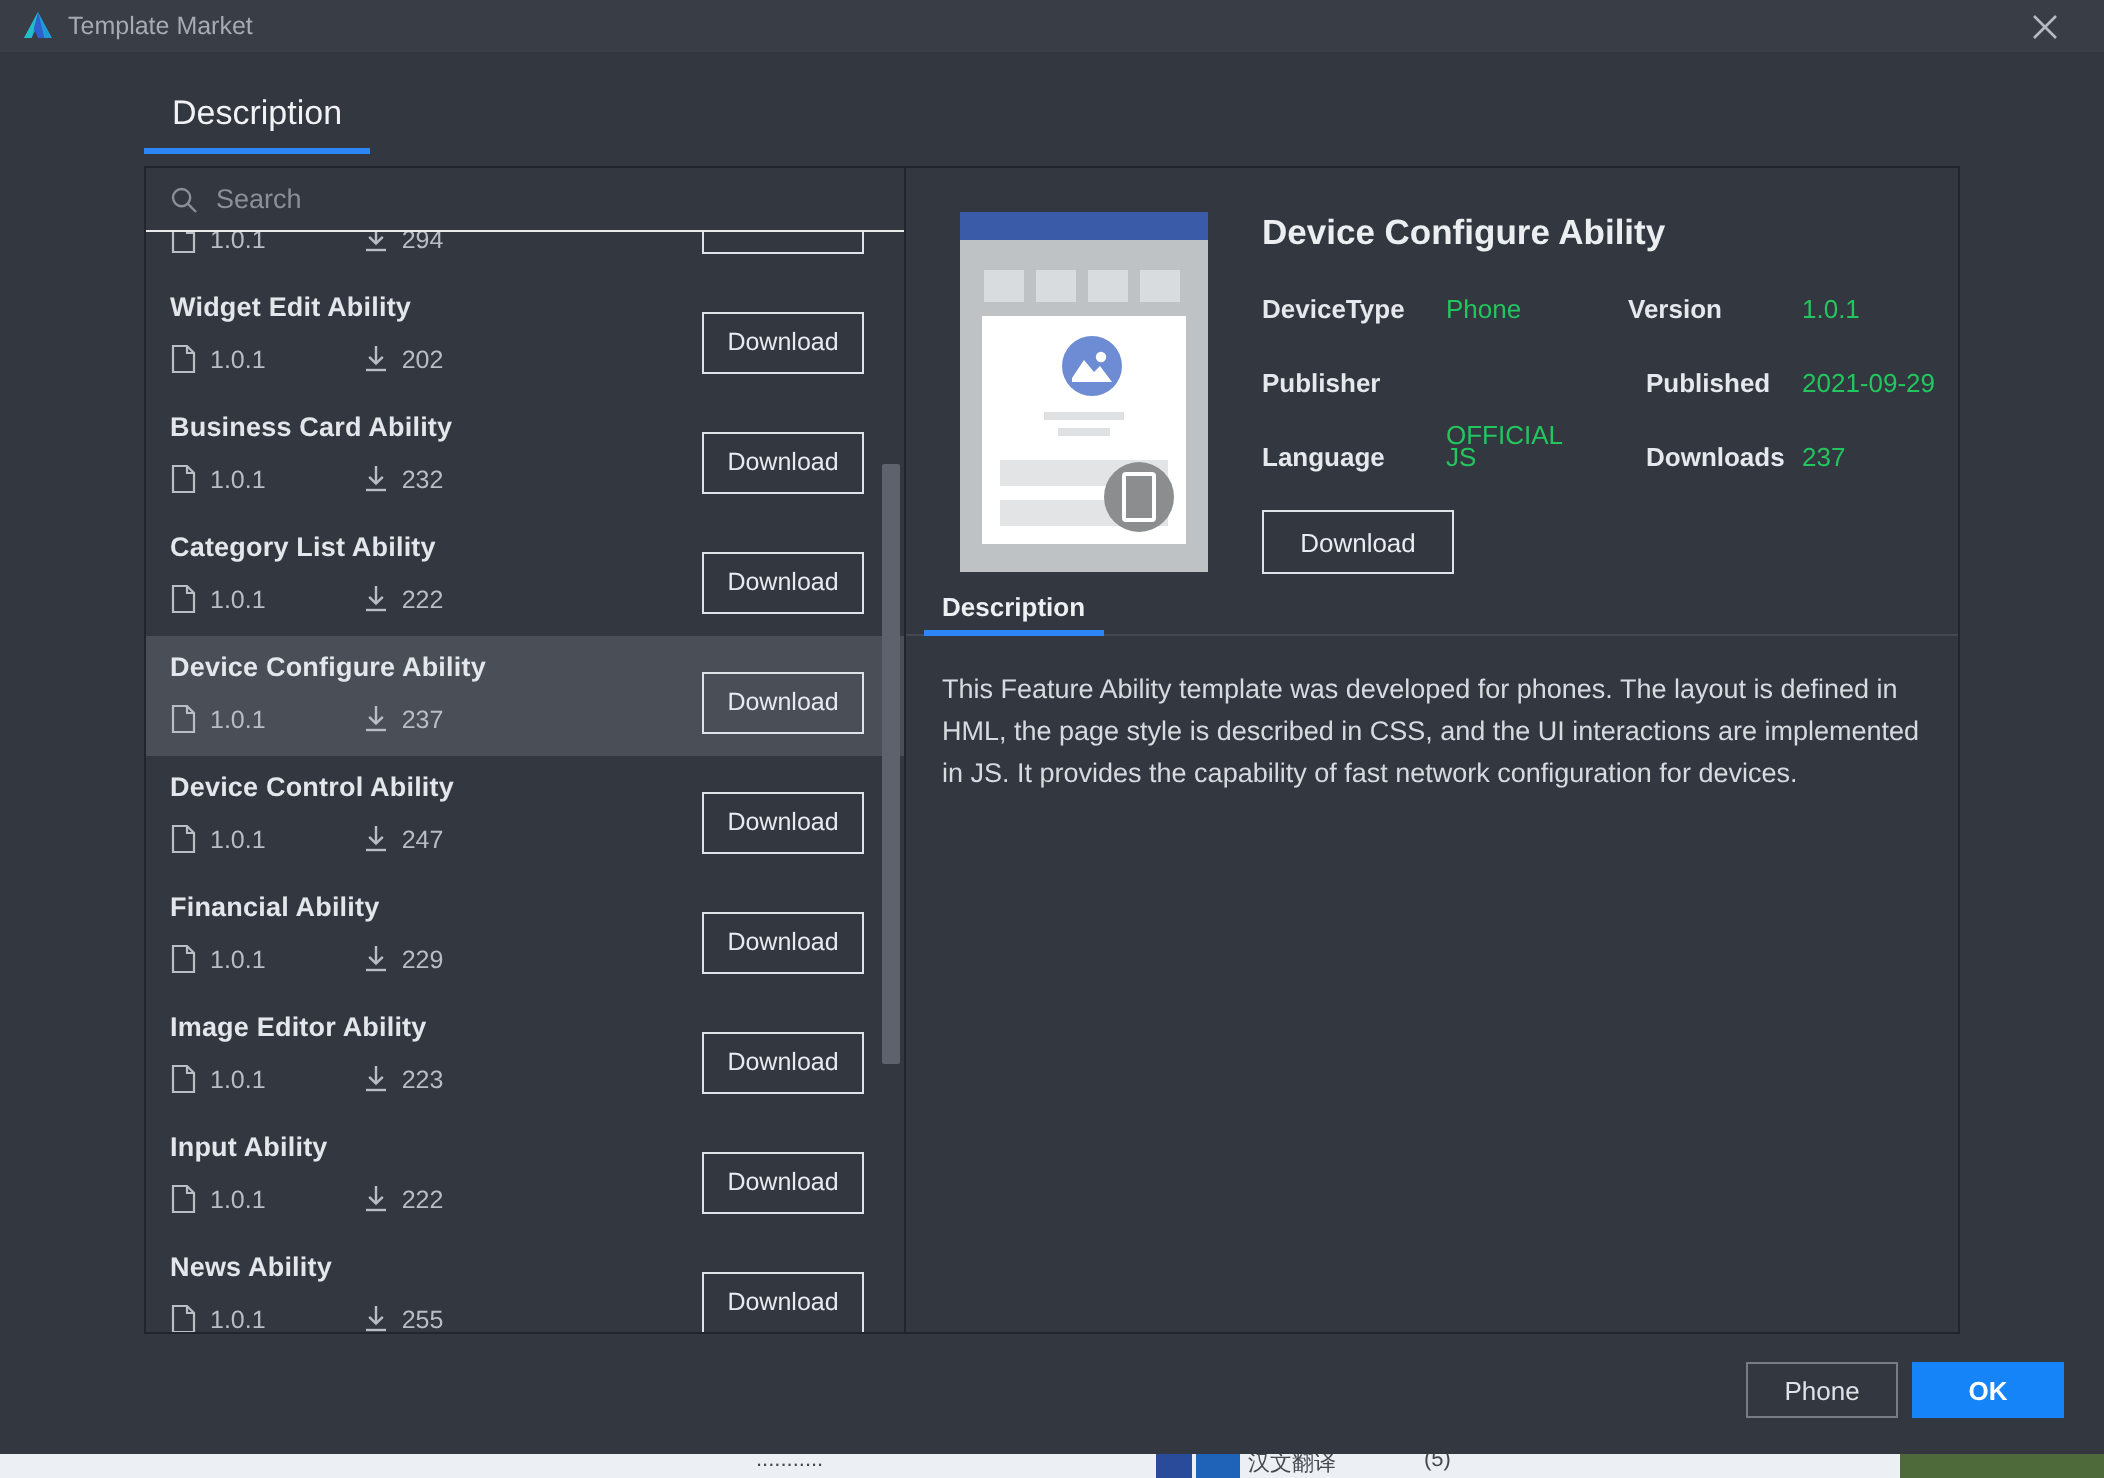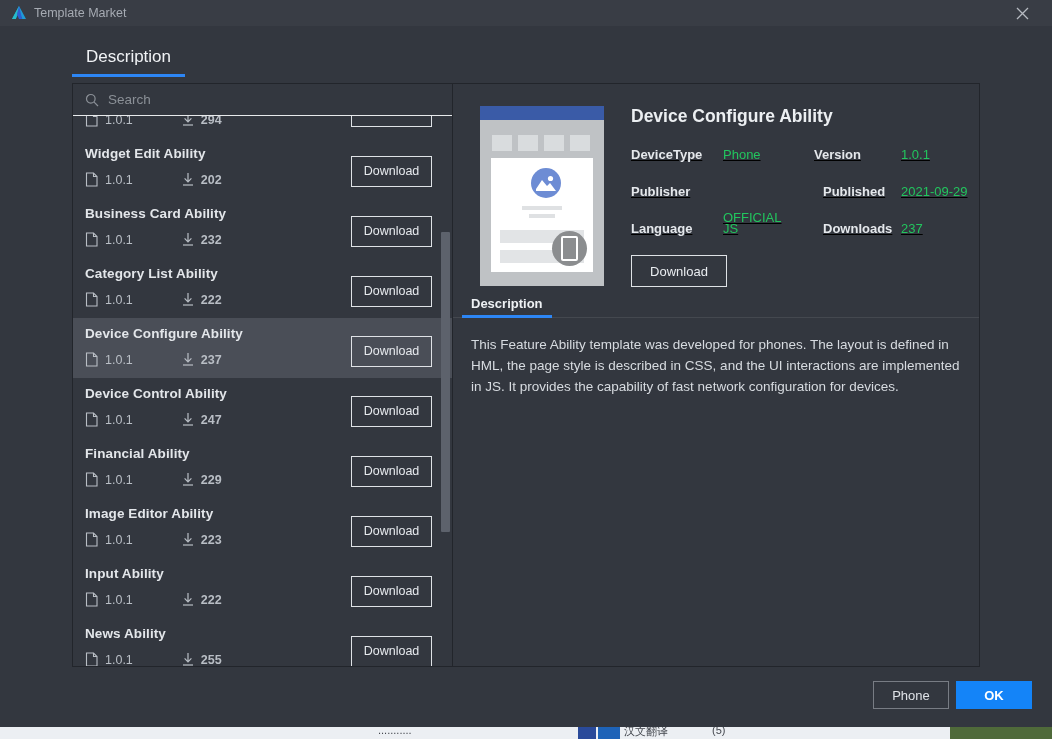--- a/index.html
+++ b/index.html
@@ -178,21 +178,21 @@
   }
   .tpl-meta {
     position: absolute;
     left: 12px; top: 34px;
     display: flex;
     align-items: center;
     font-size: 12.5px;
     color: #b9bec5;
   }
   .meta-ver { display: flex; align-items: center; }
-  .meta-dl { display: flex; align-items: center; margin-left: 48px; font-weight: bold; }
+  .meta-dl { display: flex; align-items: center; margin-left: 48px; }
   .meta-ico { width: 14px; height: 15px; display:block; margin-right: 6px; }
   .tpl-dl-btn {
     position: absolute;
     right: 20px; top: 18px;
     width: 81px; height: 31px;
     box-sizing: border-box;
     border: 1px solid #dfe2e6;
     background: transparent;
     color: #e7eaee;
     font-size: 12.5px;
@@ -271,21 +271,21 @@
     background: #8b8d8f;
   }
 
   #detail-title {
     position: absolute;
     left: 178px; top: 22px;
     font-size: 17.5px;
     font-weight: bold;
     color: #eceff2;
   }
-  .det-row { position: absolute; font-size: 13px; line-height: 16px; text-decoration: underline; }
+  .det-row { position: absolute; font-size: 13px; line-height: 16px; }
   .det-k { font-weight: bold; color: #e5e8ec; }
   .det-v { color: #22c55e; }
 
   #detail-download {
     position: absolute;
     left: 178px; top: 171px;
     width: 96px; height: 32px;
     box-sizing: border-box;
     border: 1px solid #dfe2e6;
     background: transparent;

